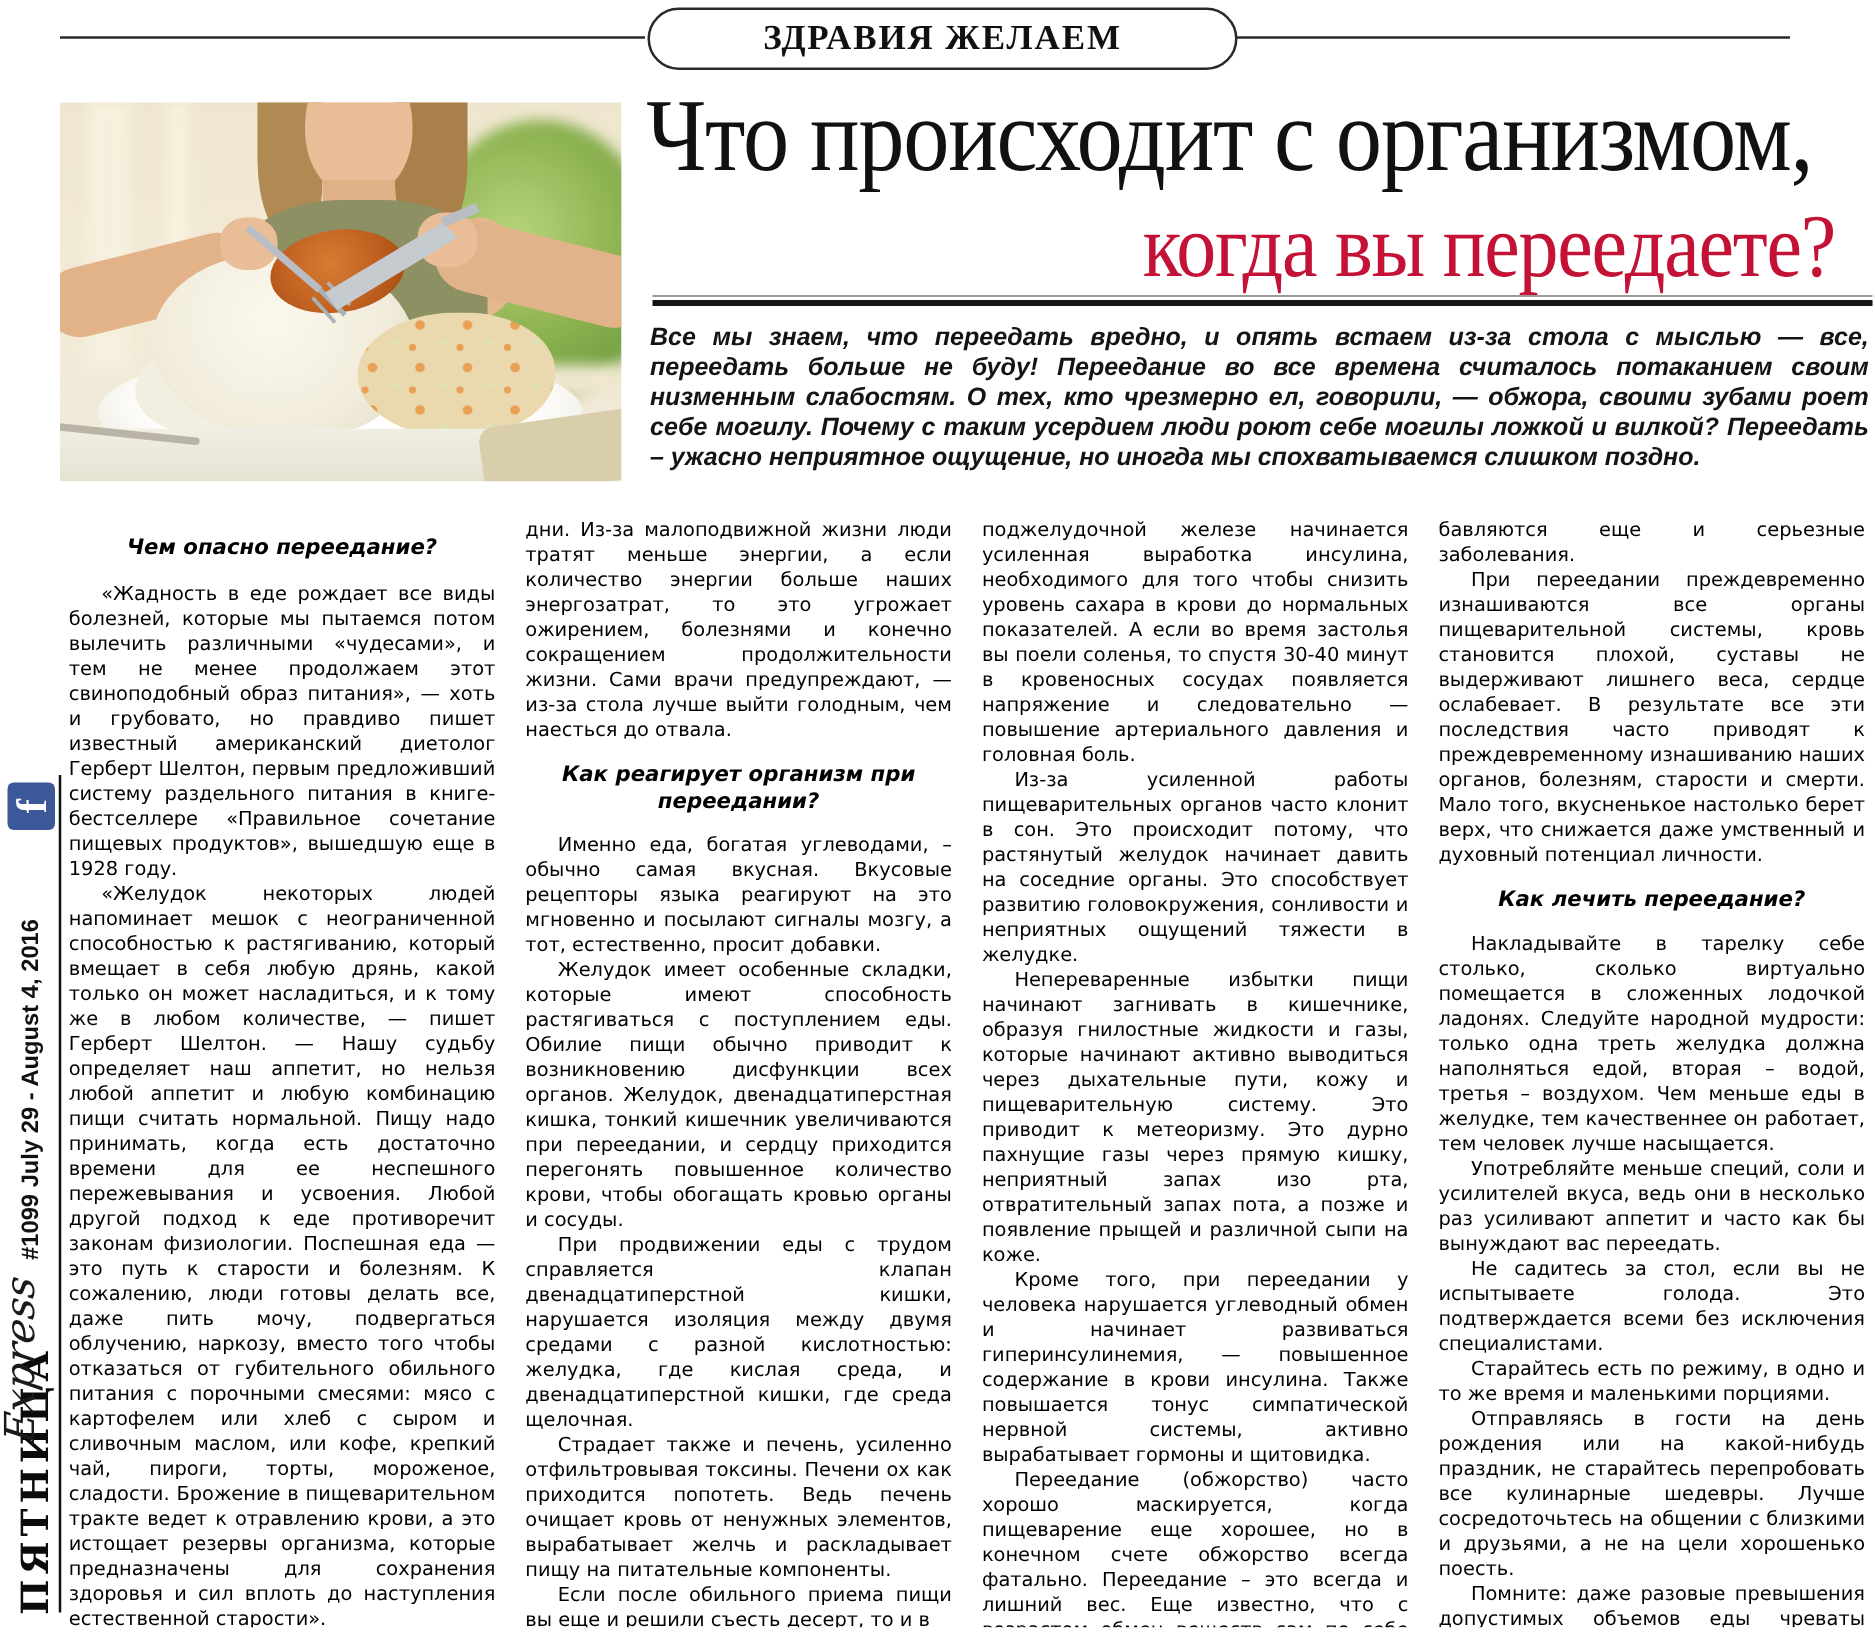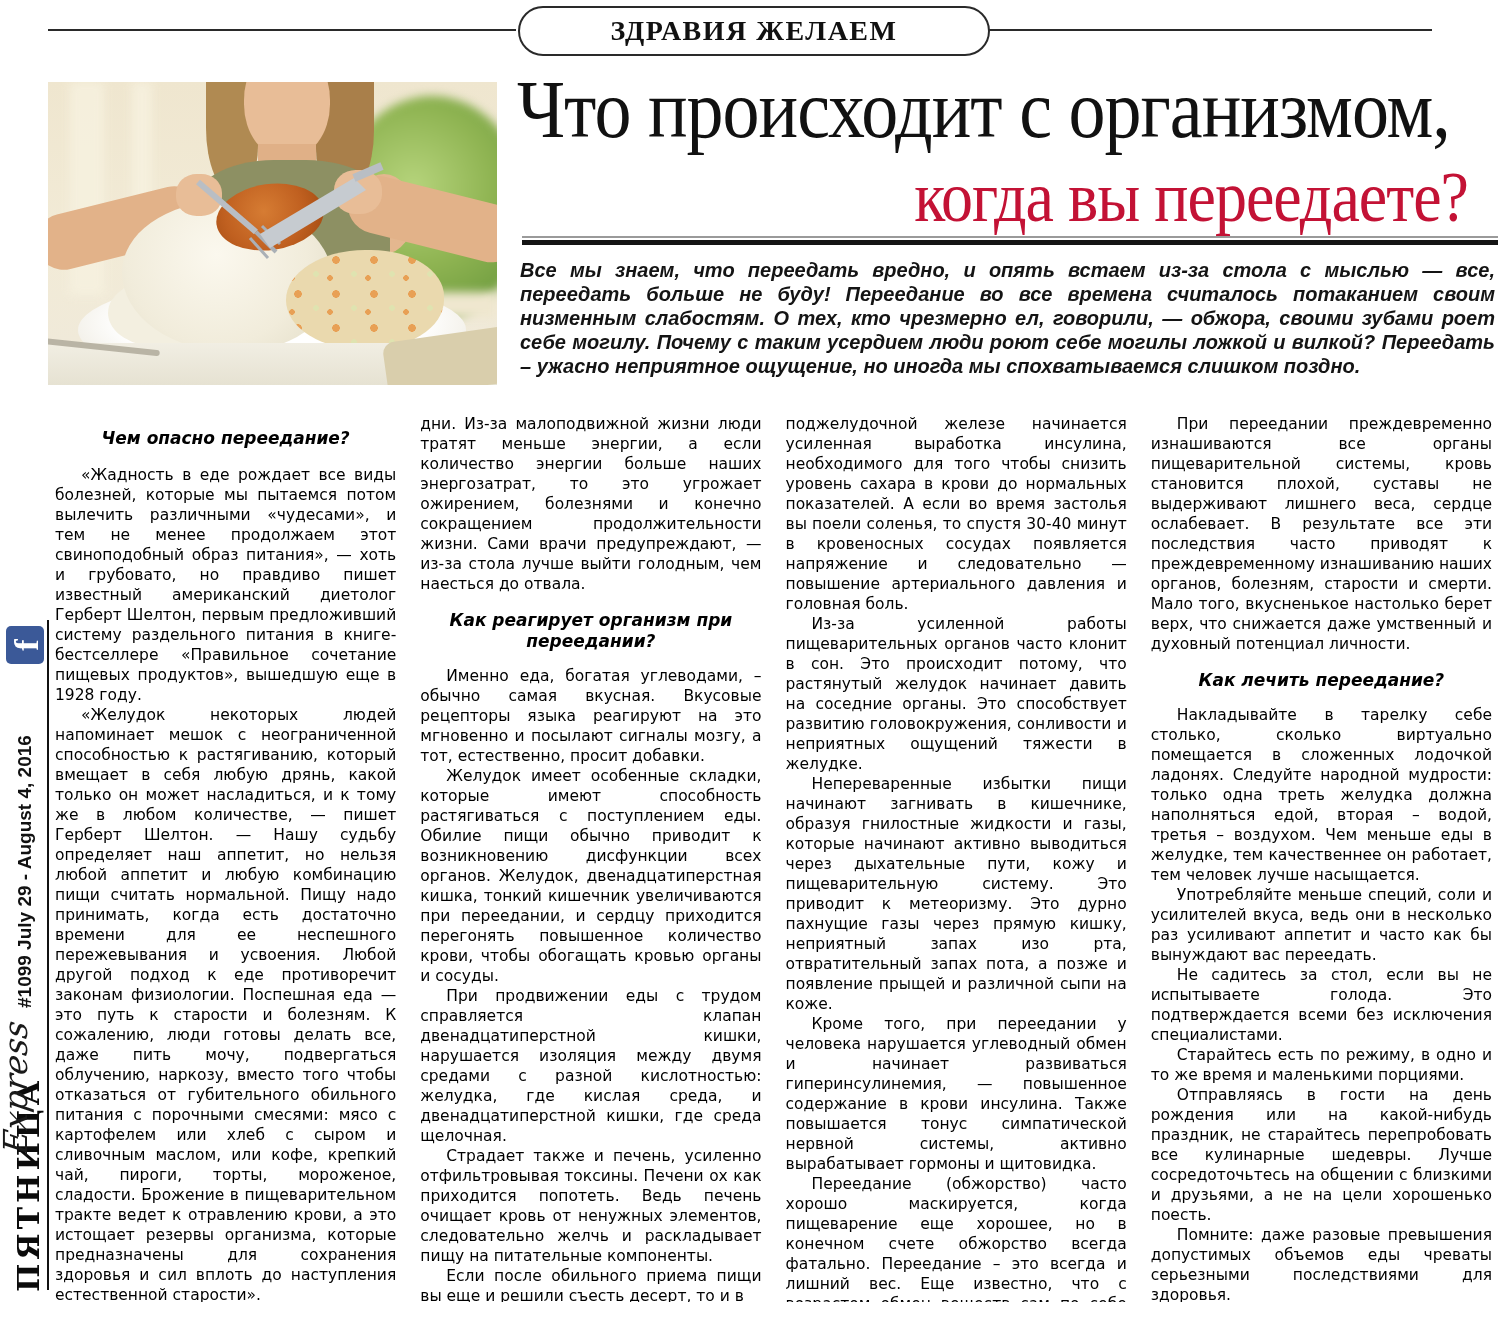--- a/index.html
+++ b/index.html
@@ -175,33 +175,34 @@
       <p class="para">«Желудок некоторых людей напоминает мешок с неограниченной способностью к растягиванию, который вмещает в себя любую дрянь, какой только он может насладиться, и к тому же в любом количестве, — пишет Герберт Шелтон. — Нашу судьбу определяет наш аппетит, но нельзя любой аппетит и любую комбинацию пищи считать нормальной. Пищу надо принимать, когда есть достаточно времени для ее неспешного пережевывания и усвоения. Любой другой подход к еде противоречит законам физиологии. Поспешная еда — это путь к старости и болезням. К сожалению, люди готовы делать все, даже пить мочу, подвергаться облучению, наркозу, вместо того чтобы отказаться от губительного обильного питания с порочными смесями: мясо с картофелем или хлеб с сыром и сливочным маслом, или кофе, крепкий чай, пироги, торты, мороженое, сладости. Брожение в пищеварительном тракте ведет к отравлению крови, а это истощает резервы организма, которые предназначены для сохранения здоровья и сил вплоть до наступления естественной старости».</p>
       <p class="para">Переедание особенно опасно в наши</p>
     </div>
 
     <div class="col">
       <p class="para cont">дни. Из-за малоподвижной жизни люди тратят меньше энергии, а если количество энергии больше наших энергозатрат, то это угрожает ожирением, болезнями и конечно сокращением продолжительности жизни. Сами врачи предупреждают, — из-за стола лучше выйти голодным, чем наесться до отвала.</p>
       <h3 class="colhead mid">Как реагирует организм при переедании?</h3>
       <p class="para">Именно еда, богатая углеводами, – обычно самая вкусная. Вкусовые рецепторы языка реагируют на это мгновенно и посылают сигналы мозгу, а тот, естественно, просит добавки.</p>
       <p class="para">Желудок имеет особенные складки, которые имеют способность растягиваться с поступлением еды. Обилие пищи обычно приводит к возникновению дисфункции всех органов. Желудок, двенадцатиперстная кишка, тонкий кишечник увеличиваются при переедании, и сердцу приходится перегонять повышенное количество крови, чтобы обогащать кровью органы и сосуды.</p>
       <p class="para">При продвижении еды с трудом справляется клапан двенадцатиперстной кишки, нарушается изоляция между двумя средами с разной кислотностью: желудка, где кислая среда, и двенадцатиперстной кишки, где среда щелочная.</p>
-      <p class="para">Страдает также и печень, усиленно отфильтровывая токсины. Печени ох как приходится попотеть. Ведь печень очищает кровь от ненужных элементов, следовательно желчь и раскладывает пищу на питательные компоненты.</p>
+      <p class="para">Страдает также и печень, усиленно отфильтровывая токсины. Печени ох как приходится попотеть. Ведь печень очищает кровь от ненужных элементов, вырабатывает желчь и раскладывает пищу на питательные компоненты.</p>
       <p class="para">Если после обильного приема пищи вы еще и решили съесть десерт, то и в</p>
     </div>
 
     <div class="col">
       <p class="para cont">поджелудочной железе начинается усиленная выработка инсулина, необходимого для того чтобы снизить уровень сахара в крови до нормальных показателей. А если во время застолья вы поели соленья, то спустя 30-40 минут в кровеносных сосудах появляется напряжение и следовательно — повышение артериального давления и головная боль.</p>
       <p class="para">Из-за усиленной работы пищеварительных органов часто клонит в сон. Это происходит потому, что растянутый желудок начинает давить на соседние органы. Это способствует развитию головокружения, сонливости и неприятных ощущений тяжести в желудке.</p>
       <p class="para">Непереваренные избытки пищи начинают загнивать в кишечнике, образуя гнилостные жидкости и газы, которые начинают активно выводиться через дыхательные пути, кожу и пищеварительную систему. Это приводит к метеоризму. Это дурно пахнущие газы через прямую кишку, неприятный запах изо рта, отвратительный запах пота, а позже и появление прыщей и различной сыпи на коже.</p>
       <p class="para">Кроме того, при переедании у человека нарушается углеводный обмен и начинает развиваться гиперинсулинемия, — повышенное содержание в крови инсулина. Также повышается тонус симпатической нервной системы, активно вырабатывает гормоны и щитовидка.</p>
       <p class="para">Переедание (обжорство) часто хорошо маскируется, когда пищеварение еще хорошее, но в конечном счете обжорство всегда фатально. Переедание – это всегда и лишний вес. Еще известно, что с возрастом обмен веществ сам по себе замедляется, поэтому удерживать вес становится все тяжелее, и ко всему этому до-</p>
     </div>
 
     <div class="col">
+      <p class="para cont">бавляются еще и серьезные заболевания.</p>
       <p class="para">При переедании преждевременно изнашиваются все органы пищеварительной системы, кровь становится плохой, суставы не выдерживают лишнего веса, сердце ослабевает. В результате все эти последствия часто приводят к преждевременному изнашиванию наших органов, болезням, старости и смерти. Мало того, вкусненькое настолько берет верх, что снижается даже умственный и духовный потенциал личности.</p>
       <h3 class="colhead mid">Как лечить переедание?</h3>
       <p class="para">Накладывайте в тарелку себе столько, сколько виртуально помещается в сложенных лодочкой ладонях. Следуйте народной мудрости: только одна треть желудка должна наполняться едой, вторая – водой, третья – воздухом. Чем меньше еды в желудке, тем качественнее он работает, тем человек лучше насыщается.</p>
       <p class="para">Употребляйте меньше специй, соли и усилителей вкуса, ведь они в несколько раз усиливают аппетит и часто как бы вынуждают вас переедать.</p>
       <p class="para">Не садитесь за стол, если вы не испытываете голода. Это подтверждается всеми без исключения специалистами.</p>
       <p class="para">Старайтесь есть по режиму, в одно и то же время и маленькими порциями.</p>
       <p class="para">Отправляясь в гости на день рождения или на какой-нибудь праздник, не старайтесь перепробовать все кулинарные шедевры. Лучше сосредоточьтесь на общении с близкими и друзьями, а не на цели хорошенько поесть.</p>
       <p class="para">Помните: даже разовые превышения допустимых объемов еды чреваты серьезными последствиями для здоровья.</p>
     </div>
 

